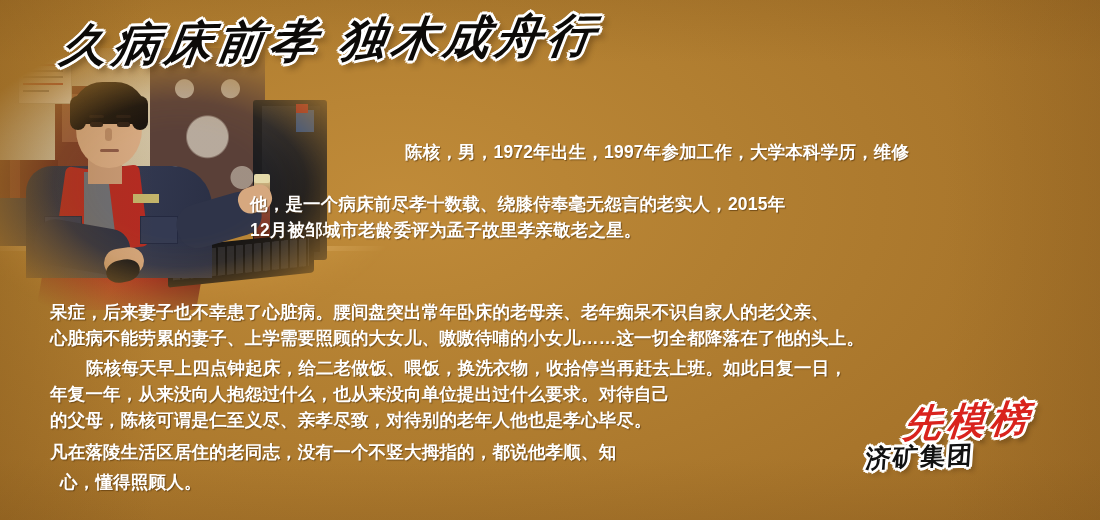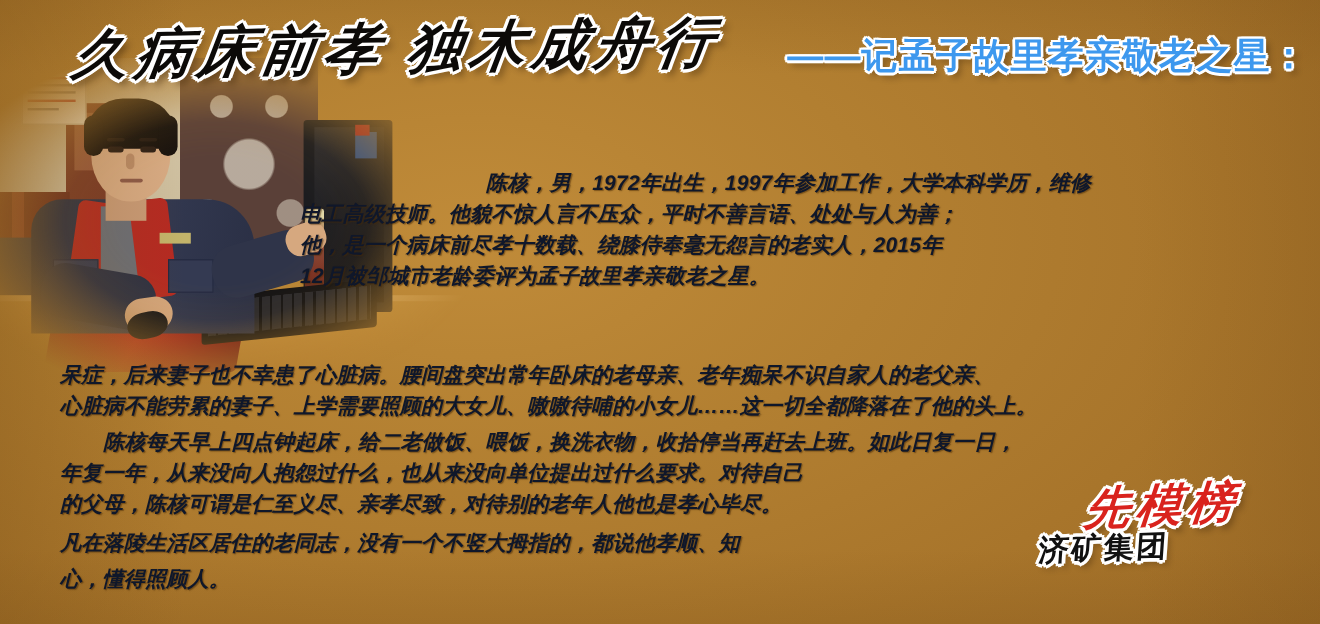--- a/index.html
+++ b/index.html
@@ -148,23 +148,23 @@
     color: #3d98ee;
     text-shadow:
       -1.6px -1.6px 0 #fff,  1.6px -1.6px 0 #fff,
       -1.6px  1.6px 0 #fff,  1.6px  1.6px 0 #fff,
       -2.2px  0    0 #fff,   2.2px  0    0 #fff,
        0     -2.2px 0 #fff,  0      2.2px 0 #fff,
        4px 4px 5px rgba(40,20,0,.40);
   }
   .title-sub .l2 { display:block; }
 
-  .para-block { position: absolute; left: 50px; color:#0f172a;
+  .para-block { position: absolute; left: 50px; color:#ffffff;
     font-size:17.5px; font-weight:700; letter-spacing:.2px;
-    text-shadow: 1px 1px 1px rgba(70,40,5,.55); white-space: nowrap; font-style: italic; }
+    text-shadow: 1px 1px 1px rgba(70,40,5,.55); white-space: nowrap; }
 
   
   .badge {
     position: absolute;
     left: 866px;
     top: 396px;
     width: 230px;
     height: 92px;
   }
   .badge-top {
@@ -265,35 +265,33 @@
     <div class="ph ph-hand-r"></div>
     <div class="ph ph-hand-l"></div>
     <div class="ph ph-mouse"></div>
   </div>
 
   <div class="bg-vignette"></div>
 
   <div class="title-main">久病床前孝 独木成舟行</div>
 
   <div class="title-sub">
-    <span class="l1">——记孟子故里孝亲敬老之星：</span>
   </div>
 
   <div class="para-block" style="left:405px; top:140px;">陈核，男，1972年出生，1997年参加工作，大学本科学历，维修</div>
-  <div class="para-block" style="left:250px; top:166px;">电工高级技师。他貌不惊人言不压众，平时不善言语、处处与人为善；</div>
   <div class="para-block" style="left:250px; top:192px;text-align:center;">他，是一个病床前尽孝十数载、绕膝侍奉毫无怨言的老实人，2015年</div>
   <div class="para-block" style="left:250px; top:218px;">12月被邹城市老龄委评为孟子故里孝亲敬老之星。</div>
 
   <div class="para-block" style="left:50px;  top:326px;">心脏病不能劳累的妻子、上学需要照顾的大女儿、嗷嗷待哺的小女儿……这一切全都降落在了他的头上。</div>
   <div class="para-block" style="left:50px;  top:300px;">呆症，后来妻子也不幸患了心脏病。腰间盘突出常年卧床的老母亲、老年痴呆不识自家人的老父亲、</div>
 
   <div class="para-block" style="left:50px;  top:382px;">年复一年，从来没向人抱怨过什么，也从来没向单位提出过什么要求。对待自己</div>
   <div class="para-block" style="left:86px;  top:356px;">陈核每天早上四点钟起床，给二老做饭、喂饭，换洗衣物，收拾停当再赶去上班。如此日复一日，</div>
   <div class="para-block" style="left:50px;  top:440px;">凡在落陵生活区居住的老同志，没有一个不竖大拇指的，都说他孝顺、知</div>
   <div class="para-block" style="left:50px;  top:408px;">的父母，陈核可谓是仁至义尽、亲孝尽致，对待别的老年人他也是孝心毕尽。</div>
-  <div class="para-block" style="left:50px;  top:470px;">心，懂得照顾人。</div>
+  <div class="para-block" style="left:60px;  top:470px;">心，懂得照顾人。</div>
 
   <div class="badge">
     <div class="badge-top">先模榜</div>
     <div class="badge-bottom">济矿集团</div>
   </div>
 
 </div>
 
 </body></html>

